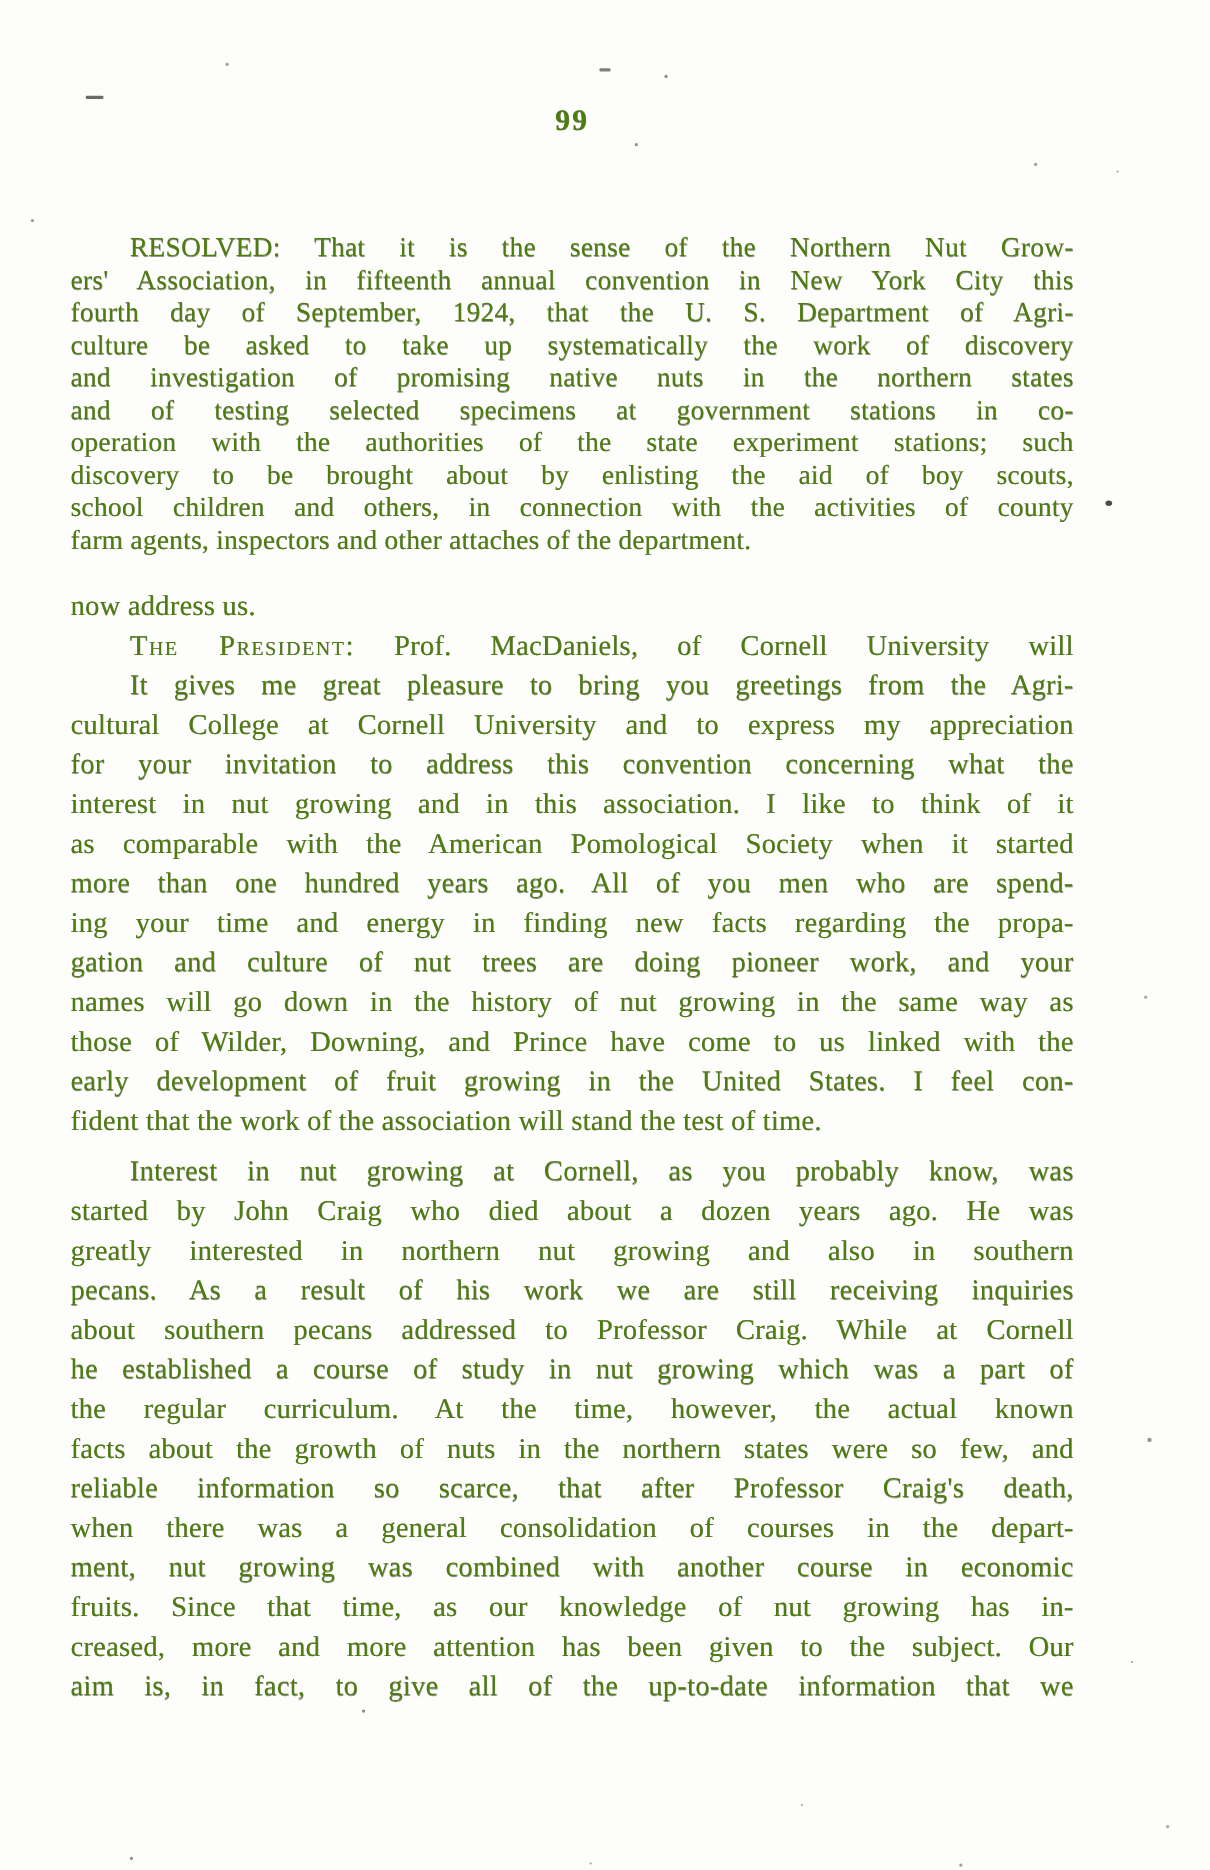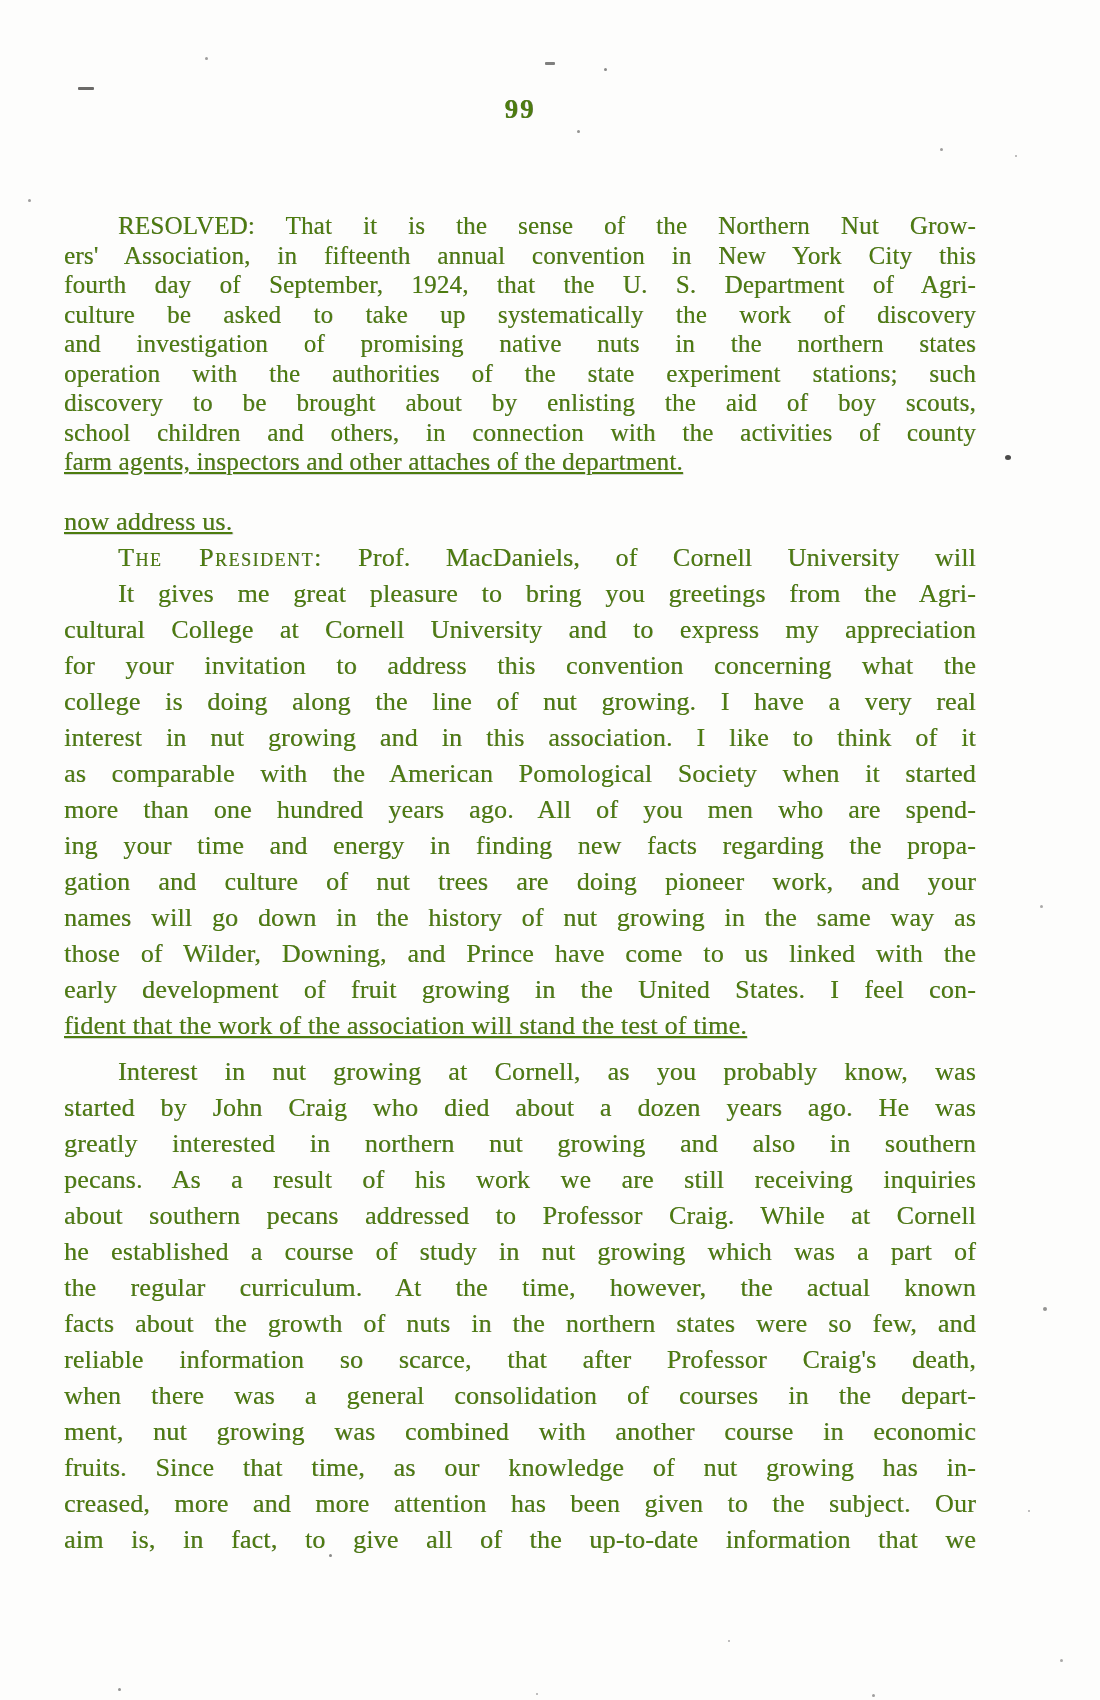--- a/index.html
+++ b/index.html
@@ -28,21 +28,21 @@
     font-weight:bold;
     letter-spacing:2px;
     text-shadow:0.4px 0.4px 0 rgba(22,21,20,0.55);
   }
   .para { text-shadow:0.4px 0.4px 0 rgba(22,21,20,0.45); }
   .line {
     text-align:justify;
     text-align-last:justify;
     letter-spacing:0.2px;
   }
-  .line.last { text-align-last:left;text-decoration:underline; }
+  .line.last { text-align-last:left; }
   .line.first { padding-left:54px; }
   .resolution {
     margin-top:87px;
     font-size:25px;
     line-height:29.5px;
   }
   .president {
     margin-top:27px;
     font-size:26px;
     line-height:36px;
@@ -83,40 +83,40 @@
   <div class="textblock">
 
     <div class="pagenum">99</div>
 
     <div class="para resolution">
       <div class="line first">RESOLVED: That it is the sense of the Northern Nut Grow-</div>
       <div class="line">ers' Association, in fifteenth annual convention in New York City this</div>
       <div class="line">fourth day of September, 1924, that the U. S. Department of Agri-</div>
       <div class="line">culture be asked to take up systematically the work of discovery</div>
       <div class="line">and investigation of promising native nuts in the northern states</div>
+      <div class="line">and of testing selected specimens at government stations in co-</div>
       <div class="line">operation with the authorities of the state experiment stations; such</div>
       <div class="line">discovery to be brought about by enlisting the aid of boy scouts,</div>
       <div class="line">school children and others, in connection with the activities of county</div>
       <div class="line last">farm agents, inspectors and other attaches of the department.</div>
     </div>
 
     <div class="para president">
       <div class="line last">now address us.</div>
       <div class="line first">
         <span class="smallcaps">The President:</span>
         <span>Prof. MacDaniels, of Cornell University will</span>
       </div>
     </div>
 
 
     <div class="para speech1">
       <div class="line first">It gives me great pleasure to bring you greetings from the Agri-</div>
       <div class="line">cultural College at Cornell University and to express my appreciation</div>
       <div class="line">for your invitation to address this convention concerning what the</div>
-      <div class="line">college is doing along the line of nut growing.  I have a very real</div>
       <div class="line">interest in nut growing and in this association.  I like to think of it</div>
       <div class="line">as comparable with the American Pomological Society when it started</div>
       <div class="line">more than one hundred years ago.  All of you men who are spend-</div>
       <div class="line">ing your time and energy in finding new facts regarding the propa-</div>
       <div class="line">gation and culture of nut trees are doing pioneer work, and your</div>
       <div class="line">names will go down in the history of nut growing in the same way as</div>
       <div class="line">those of Wilder, Downing, and Prince have come to us linked with the</div>
       <div class="line">early development of fruit growing in the United States.  I feel con-</div>
       <div class="line last">fident that the work of the association will stand the test of time.</div>
     </div>

